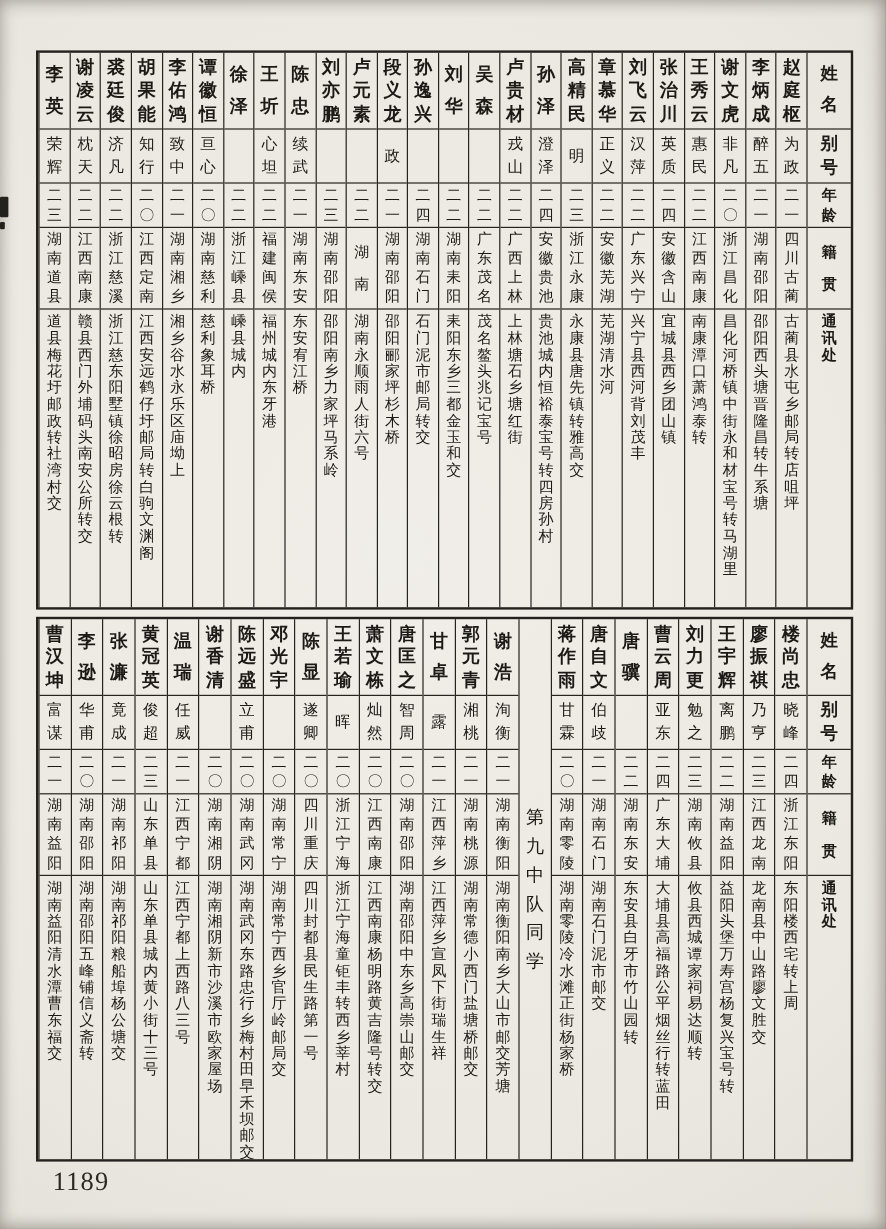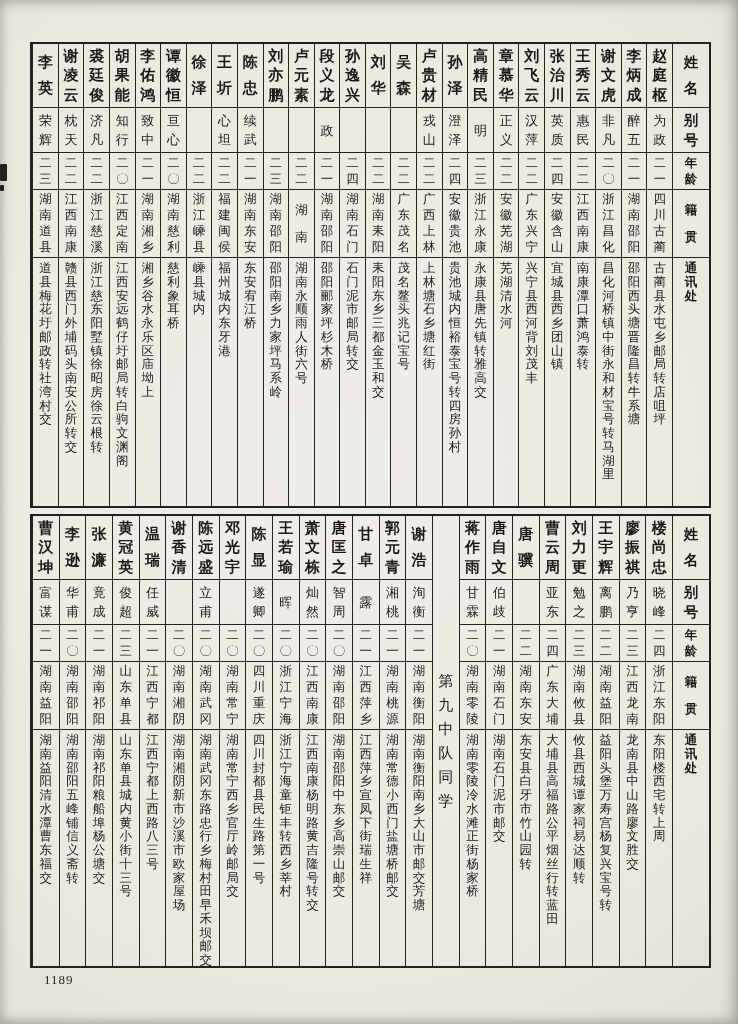--- a/index.html
+++ b/index.html
@@ -42,21 +42,21 @@
   .c-name .ch{font-size:15px;font-weight:700;}
   .hdr .ch{font-size:14.5px;font-weight:700;}
   .c-age .ch{font-size:12.5px;}
   .c-native .ch{font-size:12.5px;}
   .c-addr .ch{font-size:12.5px;line-height:1.1;}
   .c-sep .ch{font-size:15px;}
 
   .page-number{
     position:absolute;left:44px;top:972px;
     font-family:"Liberation Serif","DejaVu Serif",serif;
-    font-size:13px;color:#2b2922;letter-spacing:1px;
+    font-size:22px;color:#2b2922;letter-spacing:1px;
   }
 </style>
 </head>
 <body>
 
 <div class="page">
   <div class="speck speck-a"></div>
   <div class="speck speck-b"></div>
 
   <div class="rtable" id="table-top">

